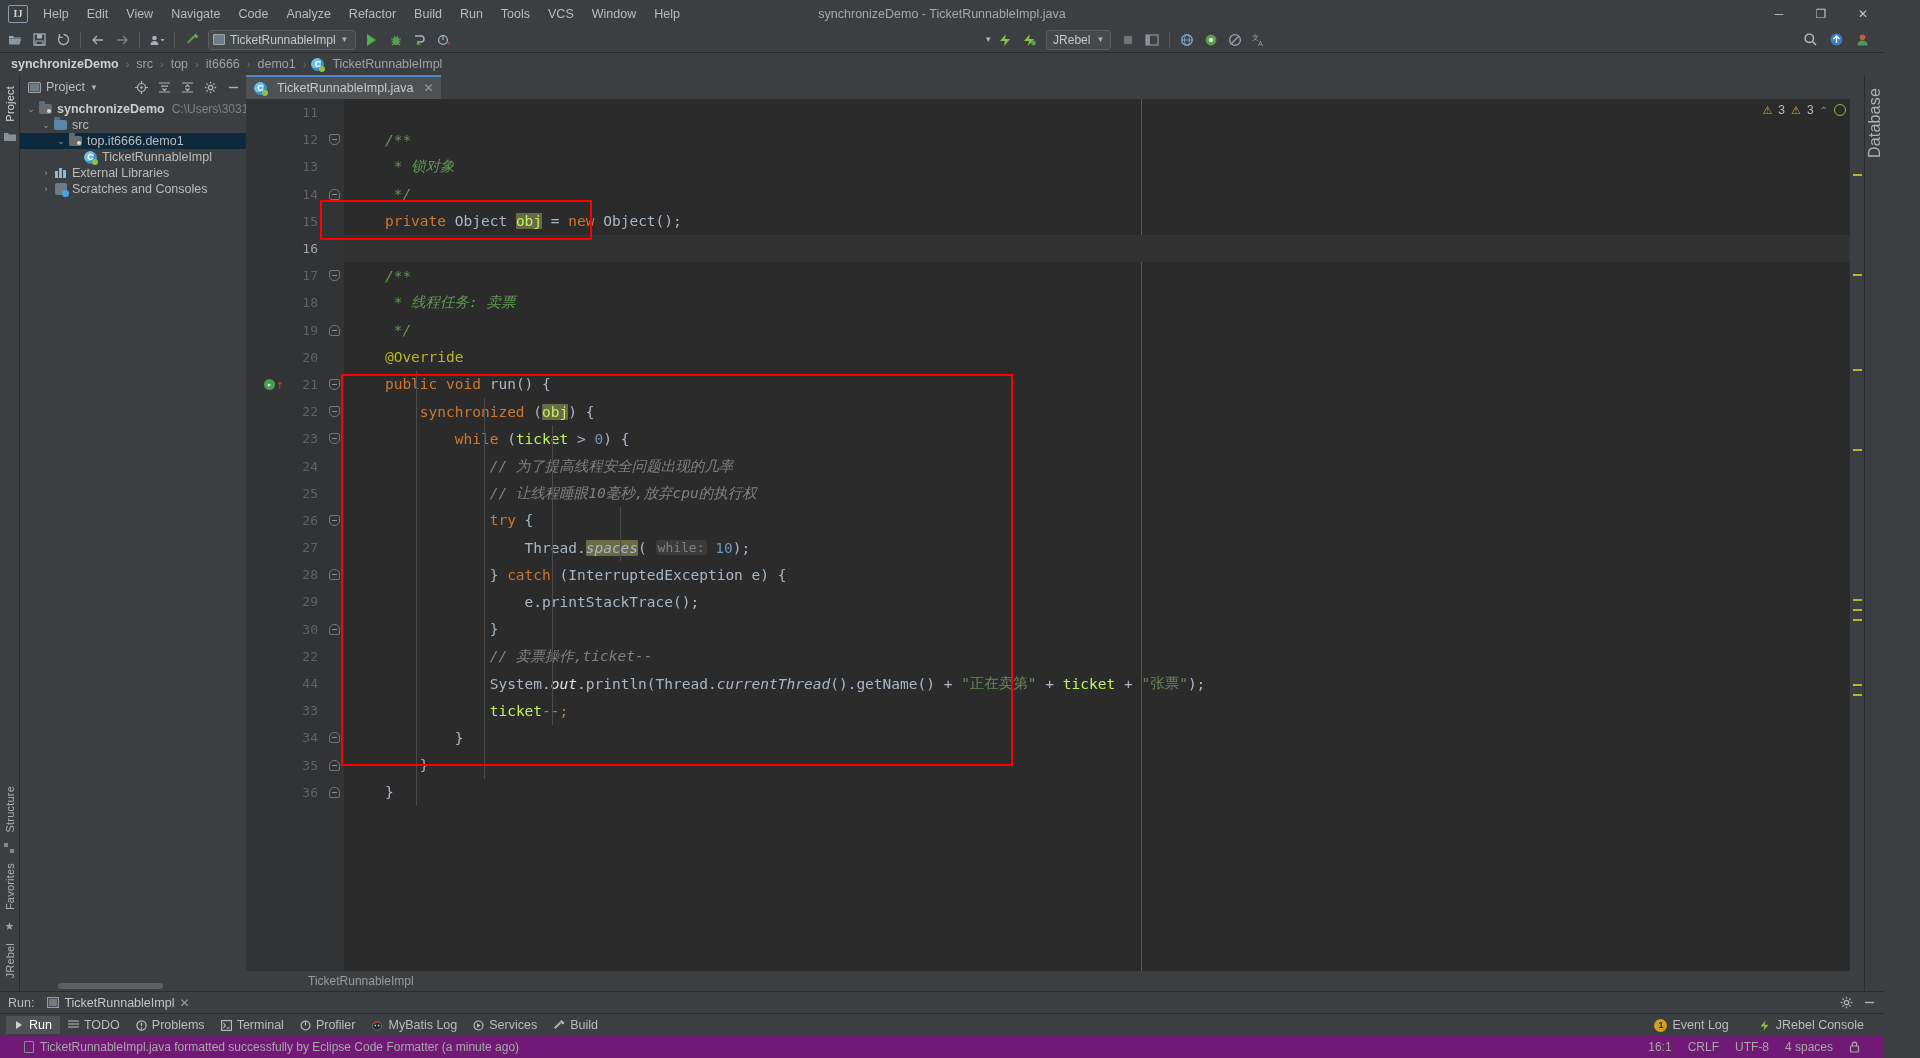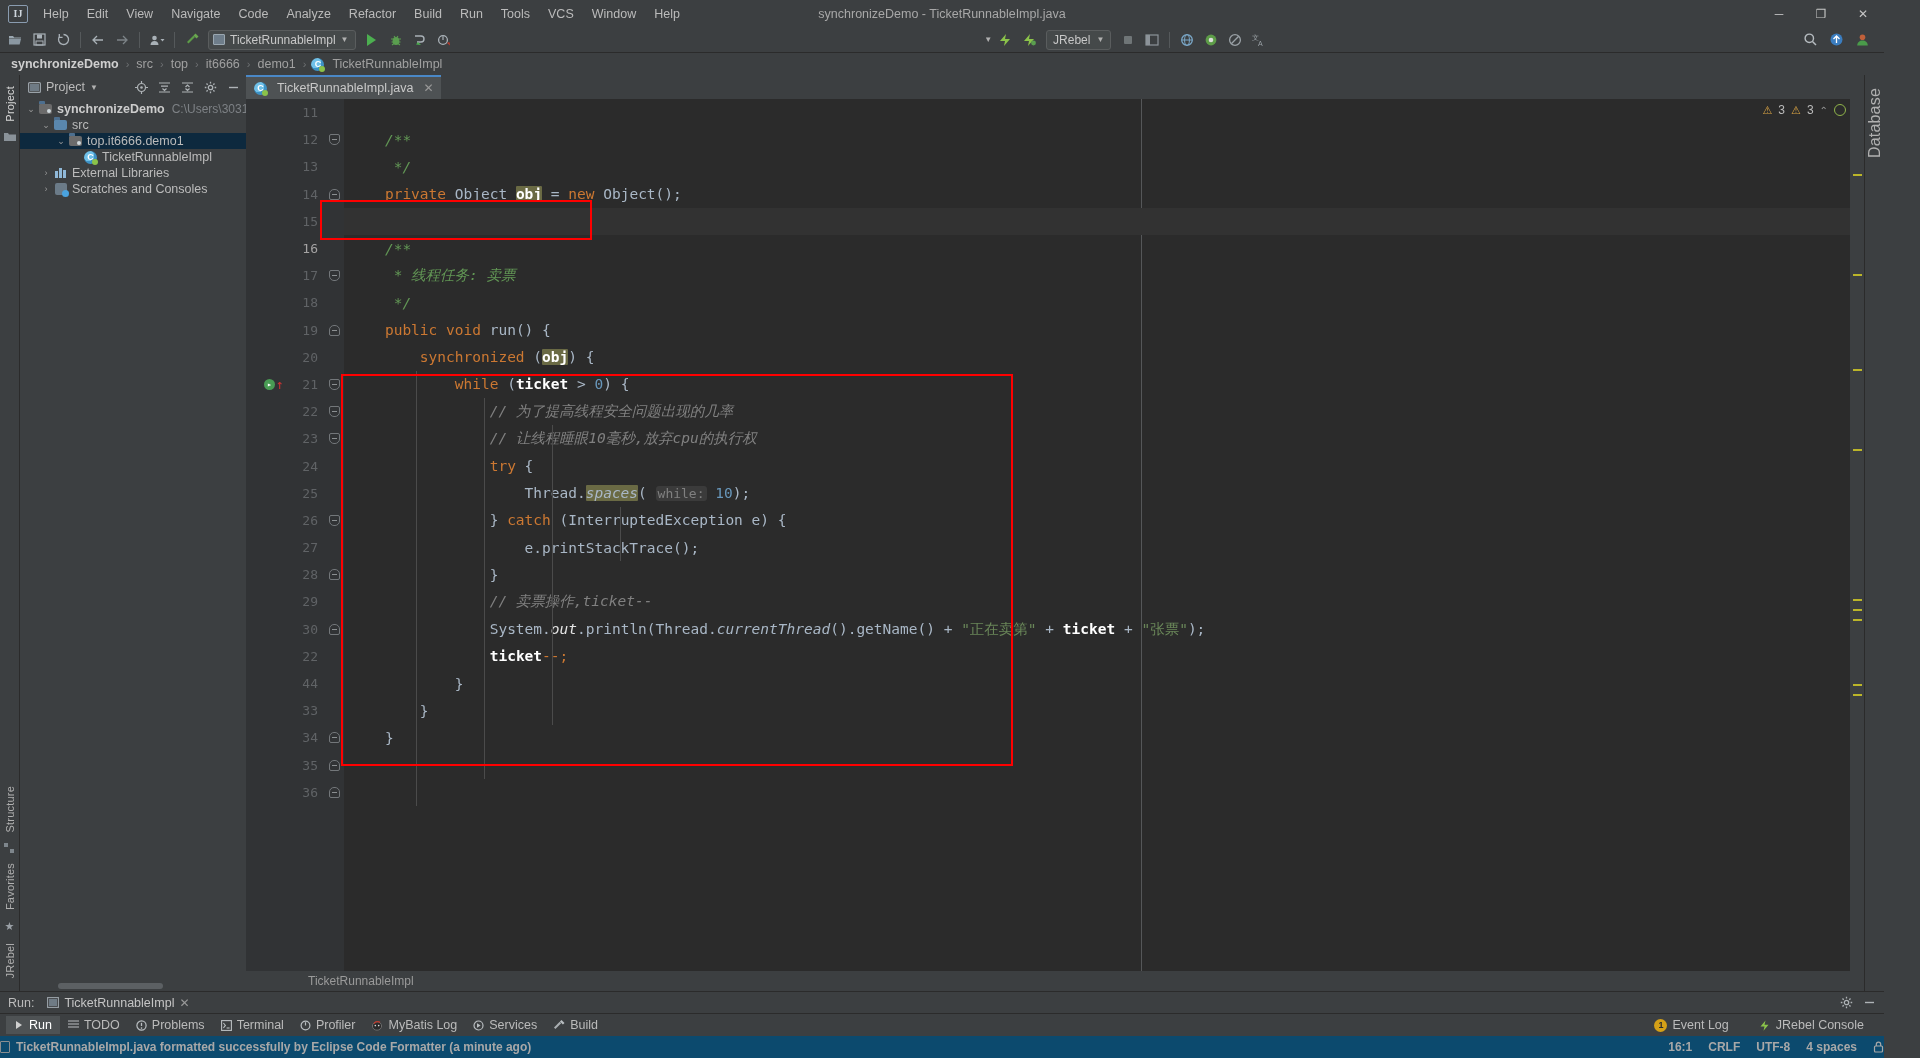--- a/index.html
+++ b/index.html
@@ -171,21 +171,21 @@
   }
   .cline.caret-line { background: #323232; }
   .indent-guide { position:absolute; top:0; bottom:0; width:1px; background:#4b4b4b; }
 
   
   .kw   { color: #cc7832; }
   .cmt  { color: #629755; font-style: italic; }
   .cmt2 { color: #808080; font-style: italic; }
   .str  { color: #6a8759; }
   .num  { color: #6897bb; }
-  .fld  { color: #ffffff; font-weight: bold; }
+  .fld  { color: #bef264; }
   .typ  { color: #a9b7c6; }
   .anno { color: #bbb529; }
   .txt  { color: #a9b7c6; }
   .stat { color: #e5e5e5; font-style: italic; }
   .mth  { color: #a9b7c6; font-style: italic; }
   .hl   { background: #6a6a44; border-radius: 1px; }
   .hint { color: #808080; background: #3b3b3b; border-radius: 3px; padding: 0 2px; font-size: 13px; }
 
   
   .redbox { position: absolute; border: 2px solid #ff0000; pointer-events: none; }
@@ -242,22 +242,22 @@
   .bb-item.active { background: #4e5254; color: #ffffff; }
   .bb-right { margin-left: auto; display: flex; align-items: center; gap: 14px; padding-right: 12px; }
   .evt-badge {
     width: 13px; height: 13px; border-radius: 50%; background: #d4a017;
     color: #2b2b2b; font-size: 9px; font-weight: bold;
     display: flex; align-items: center; justify-content: center;
   }
 
   
   .statusbar {
-    height: 22px; background: #0c4a6e; display: flex; align-items: center;
-    padding: 0 0; font-size: 12px; color: #a8a8a8; flex: none; font-weight: bold;
+    height: 22px; background: #701a75; display: flex; align-items: center;
+    padding: 0 24px; font-size: 12px; color: #a8a8a8; flex: none;
   }
   .sb-msg { display: flex; align-items: center; gap: 6px; }
   .sb-right { margin-left: auto; display: flex; align-items: center; gap: 16px; text-align: center; }
   .doc-ico { width:10px;height:12px;border:1px solid #8a8e90;border-radius:1px; }
 
   .ico-svg { display: block; }
 </style>
 </head>
 <body>
 
@@ -682,26 +682,28 @@
             </div>
             <div style="height: 27.2px; display: flex; align-items: center; justify-content: center;">
               <span class="fold-box end"></span>
             </div>
           </div>
 
         <div class="code" id="code">
           <div class="margin-line" style="left:797px;"></div>
         <div class="cline"></div>
             <div class="cline"><span class="cmt">    /**</span></div>
+            <div class="cline"><span class="cmt">     * 锁对象</span></div>
             <div class="cline"><span class="cmt">     */</span></div>
             <div class="cline"><span class="txt">    </span><span class="kw">private</span><span class="typ"> Object </span><span class="fld hl">obj</span><span class="txt"> = </span><span class="kw">new</span><span class="typ"> Object();</span></div>
             <div class="cline caret-line"></div>
             <div class="cline"><span class="cmt">    /**</span></div>
             <div class="cline"><span class="cmt">     * 线程任务: 卖票</span></div>
             <div class="cline"><span class="cmt">     */</span></div>
+            <div class="cline"><span class="anno">    @Override</span></div>
             <div class="cline"><span class="txt">    </span><span class="kw">public void </span><span class="txt">run</span><span class="typ">() {</span></div>
             <div class="cline"><span class="txt">        </span><span class="kw">synchronized</span><span class="typ"> (</span><span class="fld hl">obj</span><span class="typ">) {</span></div>
             <div class="cline"><span class="txt">            </span><span class="kw">while</span><span class="typ"> (</span><span class="fld">ticket</span><span class="typ"> &gt; </span><span class="num">0</span><span class="typ">) {</span></div>
             <div class="cline"><span class="cmt2">                // 为了提高线程安全问题出现的几率</span></div>
             <div class="cline"><span class="cmt2">                // 让线程睡眼10毫秒,放弃cpu的执行权</span></div>
             <div class="cline"><span class="txt">                </span><span class="kw">try</span><span class="typ"> {</span></div>
             <div class="cline"><span class="typ">                    Thread.</span><span class="mth hl">spaces</span><span class="typ">( </span><span class="hint">while:</span><span class="typ"> </span><span class="num">10</span><span class="typ">);</span></div>
             <div class="cline"><span class="typ">                } </span><span class="kw">catch</span><span class="typ"> (InterruptedException e) {</span></div>
             <div class="cline"><span class="typ">                    e.printStackTrace();</span></div>
             <div class="cline"><span class="typ">                }</span></div>

